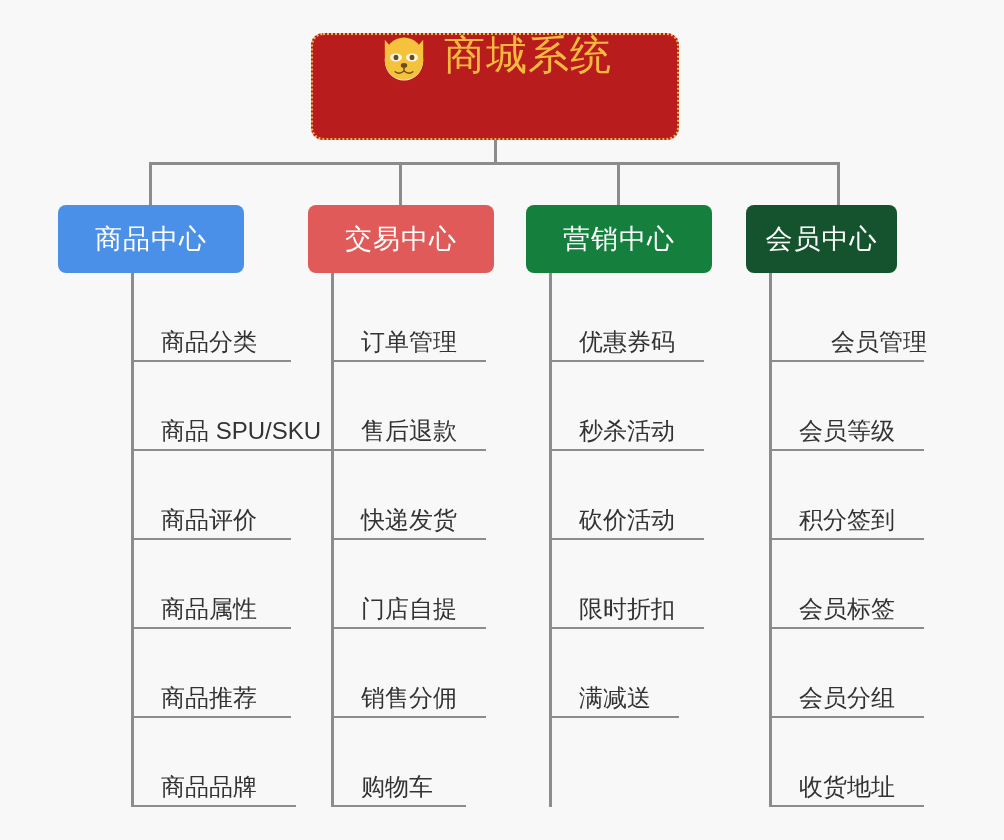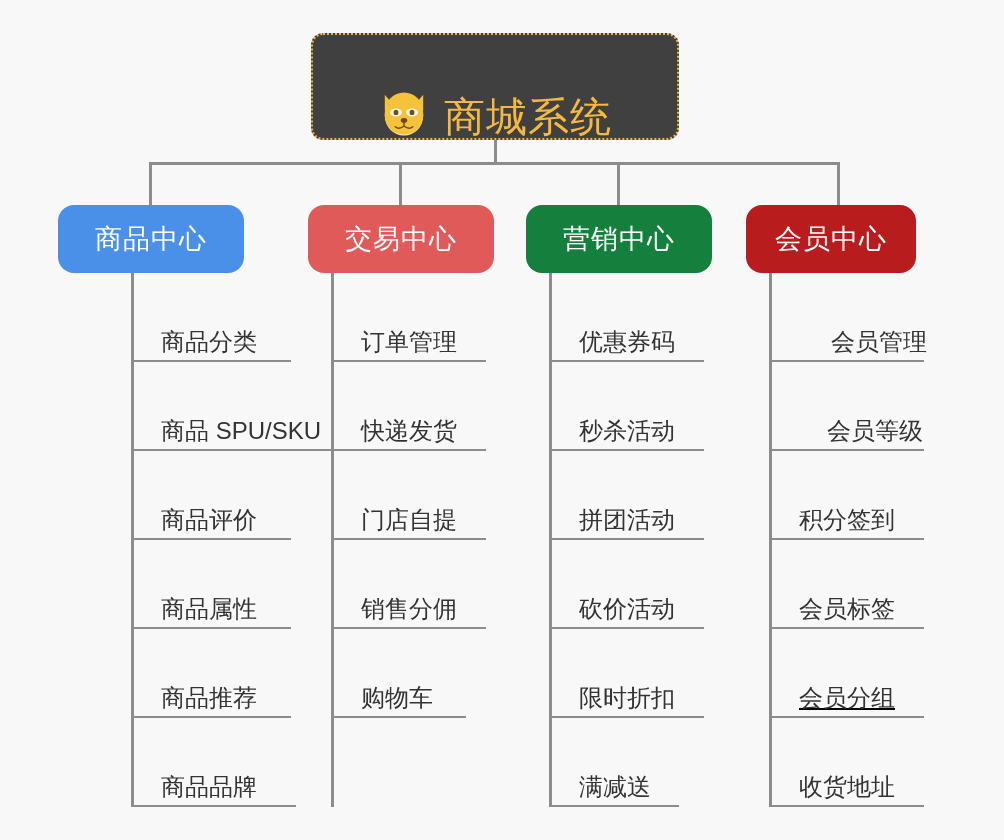--- a/index.html
+++ b/index.html
@@ -20,25 +20,25 @@
   }
 
   
   .root-node {
     position: absolute;
     left: 311px;
     top: 33px;
     width: 368px;
     height: 107px;
     box-sizing: border-box;
-    background: #404040;
+    background: #b91c1c;
     border: 2px dotted #f0b849;
     border-radius: 12px;
     display: flex;
-    align-items: flex-end;
+    align-items: flex-start;
     justify-content: center;
     gap: 14px;
   }
   .root-emoji {
     width: 52px;
     height: 48px;
     flex: 0 0 auto;
     display: block;
   }
   .root-title {
@@ -61,21 +61,21 @@
   .branch {
     position: absolute;
     top: 205px;
   }
   .branch-head {
     position: absolute;
     top: 0;
     left: 0;
     box-sizing: border-box;
     height: 68px;
-    border-radius: 16px;
+    border-radius: 8px;
     display: flex;
     align-items: center;
     justify-content: center;
     color: #ffffff;
     font-size: 27px;
     letter-spacing: 1px;
     white-space: nowrap;
   }
 
   
@@ -166,20 +166,23 @@
   <div class="branch" style="left:308px;">
     <div class="branch-head" style="background: rgb(224, 90, 90); width: 186px;">
       <span>交易中心</span>
     </div>
     <div class="trunk" style="left: 23px; height: 534px;"></div>
     <div class="leaf-list" style="left: 23px;">
         <div class="leaf" style="width: 155px;">
           <span class="leaf-label">订单管理</span>
         </div>
         <div class="leaf" style="width: 155px;">
+          <span class="leaf-label">售后退款</span>
+        </div>
+        <div class="leaf" style="width: 155px;">
           <span class="leaf-label">快递发货</span>
         </div>
         <div class="leaf" style="width: 155px;">
           <span class="leaf-label">门店自提</span>
         </div>
         <div class="leaf" style="width: 155px;">
           <span class="leaf-label">销售分佣</span>
         </div>
         <div class="leaf" style="width: 135px;">
           <span class="leaf-label">购物车</span>
@@ -193,53 +196,50 @@
     </div>
     <div class="trunk" style="left: 23px; height: 534px;"></div>
     <div class="leaf-list" style="left: 23px;">
         <div class="leaf" style="width: 155px;">
           <span class="leaf-label">优惠券码</span>
         </div>
         <div class="leaf" style="width: 155px;">
           <span class="leaf-label">秒杀活动</span>
         </div>
         <div class="leaf" style="width: 155px;">
-          <span class="leaf-label">拼团活动</span>
-        </div>
-        <div class="leaf" style="width: 155px;">
           <span class="leaf-label">砍价活动</span>
         </div>
         <div class="leaf" style="width: 155px;">
           <span class="leaf-label">限时折扣</span>
         </div>
         <div class="leaf" style="width: 130px; text-align: right;">
           <span class="leaf-label">满减送</span>
         </div>
       </div>
   </div>
 
   <div class="branch" style="left:746px;">
-    <div class="branch-head" style="background: #b91c1c; width: 170px;">
+    <div class="branch-head" style="background: #14532d; width: 151px;">
       <span>会员中心</span>
     </div>
     <div class="trunk" style="left: 23px; height: 534px;"></div>
     <div class="leaf-list" style="left: 23px;">
         <div class="leaf" style="width: 155px; padding-left: 32px;">
           <span class="leaf-label">会员管理</span>
         </div>
-        <div class="leaf" style="width: 155px; padding-left: 28px;">
+        <div class="leaf" style="width: 155px;">
           <span class="leaf-label">会员等级</span>
         </div>
         <div class="leaf" style="width: 155px;">
           <span class="leaf-label">积分签到</span>
         </div>
         <div class="leaf" style="width: 155px;">
           <span class="leaf-label">会员标签</span>
         </div>
-        <div class="leaf" style="width: 155px; text-decoration: underline;">
+        <div class="leaf" style="width: 155px;">
           <span class="leaf-label">会员分组</span>
         </div>
         <div class="leaf" style="width: 155px;">
           <span class="leaf-label">收货地址</span>
         </div>
       </div>
   </div>
 
 </div>
 

